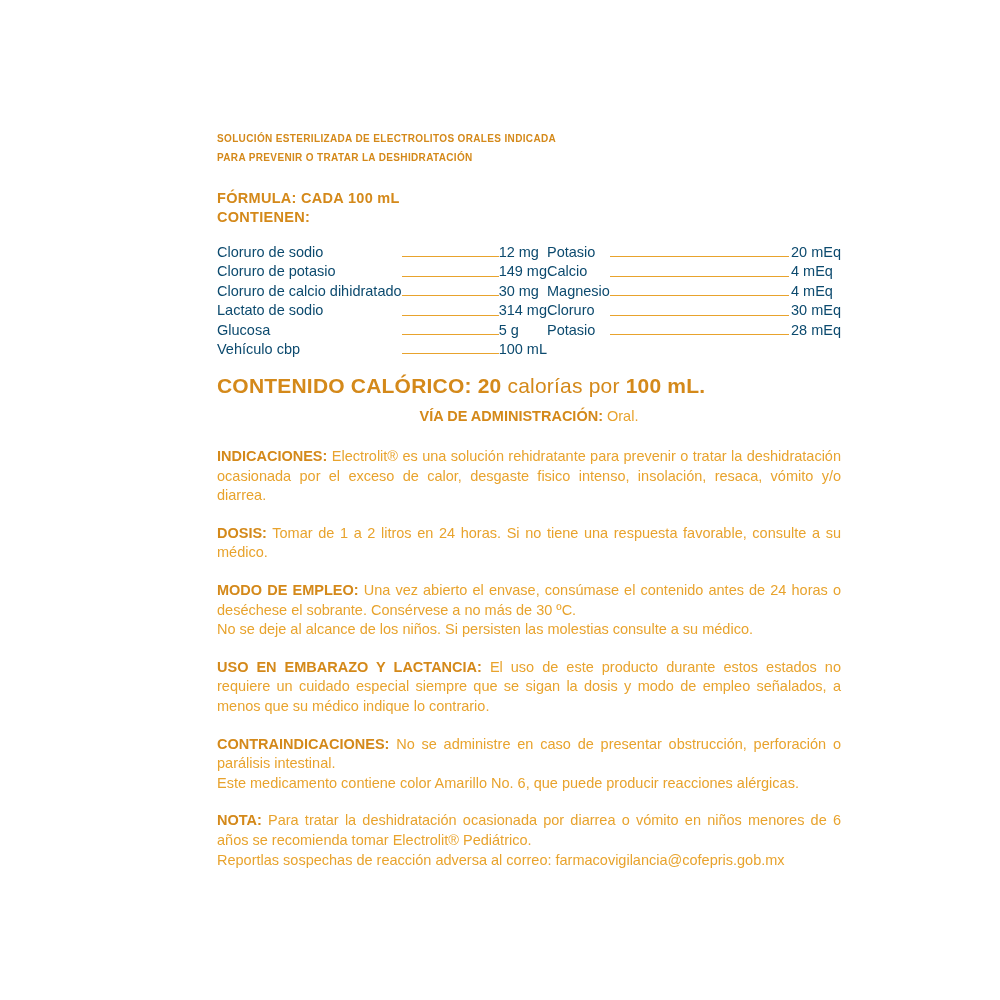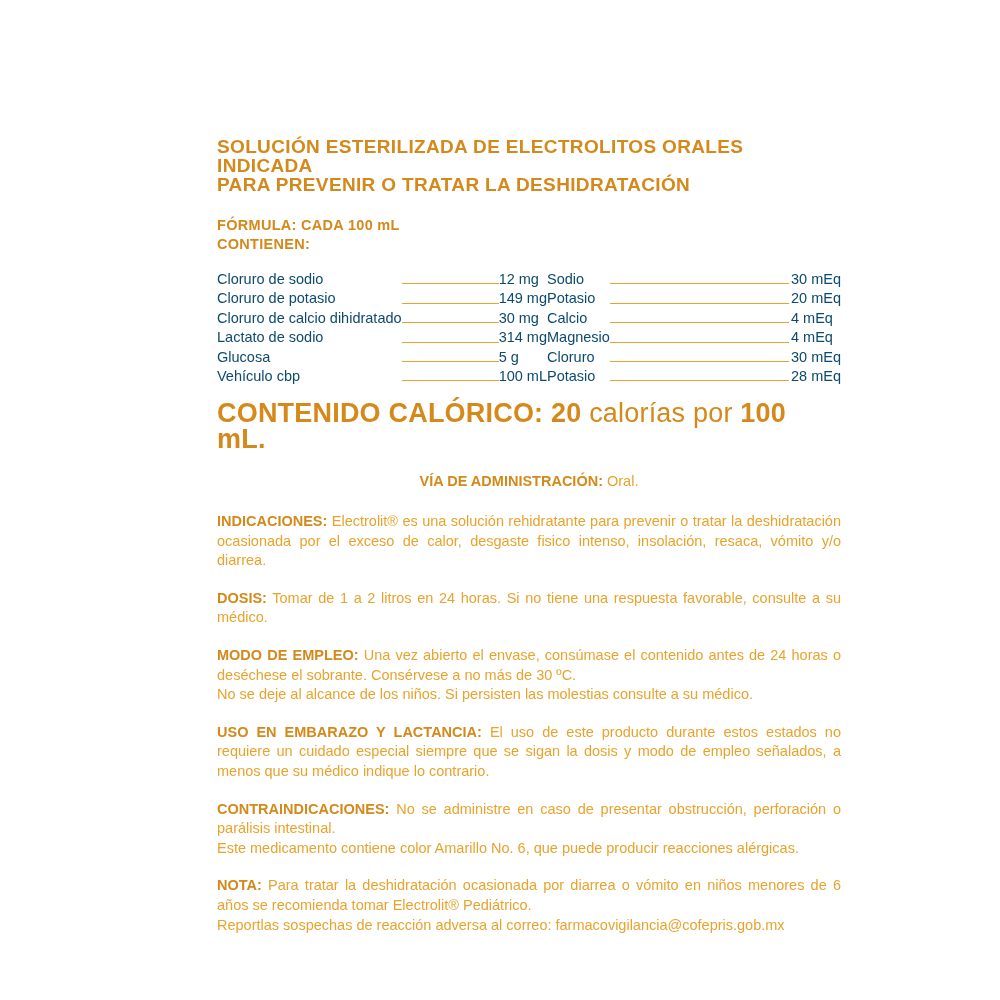--- a/index.html
+++ b/index.html
@@ -29,24 +29,24 @@
     width: 624px;
   }
 
   
   .hd      { color: #d4891a; }   
   .tbl     { color: #0c4a6e; }   
 
   
   .banner {
     font-weight: bold;
-    font-size: 19px;
+    font-size: 10px;
     line-height: 19px;
     letter-spacing: .35px;
-    margin: 13px 0 22px 0;
+    margin: 5px 0 22px 0;
   }
 
   
   .formula-heads {
     display: flex;
     margin: 0 0 16px 0;
   }
   .formula-heads .col-l { width: 330px; flex: 0 0 330px; }
   .formula-heads .col-r { flex: 1 1 auto; }
   .fh-line {
@@ -85,23 +85,23 @@
     top: -5px;
     min-width: 6px;
   }
   td.ing-val    { width: 1px; text-align: left; padding-left: 3px; }
 
   
   .col-r table.ing td.ing-val { padding-left: 2px; }
 
   
   .caloric {
-    font-size: 27px;
+    font-size: 21px;
     line-height: 26px;
-    margin: 6px 0 20px 0;
+    margin: 6px 0 8px 0;
     letter-spacing: .2px;
   }
   .caloric .lbl { font-weight: bold; }
   .caloric .num { font-weight: bold; }
   .caloric .word { font-weight: normal; }
 
   
   .sect {
     font-size: 14.5px;
     line-height: 19.6px;
@@ -182,27 +182,20 @@
                 </td>
                 <td class="ing-val">100 mL</td>
               </tr>
             </tbody>
         </table>
       </div>
       <div class="col-r">
         <table class="ing tbl">
           <tbody id="ions-rows">
               <tr>
-                <td class="ing-name">Sodio</td>
-                <td class="ing-lead">
-                  <i></i>
-                </td>
-                <td class="ing-val">30 mEq</td>
-              </tr>
-              <tr>
                 <td class="ing-name">Potasio</td>
                 <td class="ing-lead">
                   <i></i>
                 </td>
                 <td class="ing-val">20 mEq</td>
               </tr>
               <tr>
                 <td class="ing-name">Calcio</td>
                 <td class="ing-lead">
                   <i></i>

